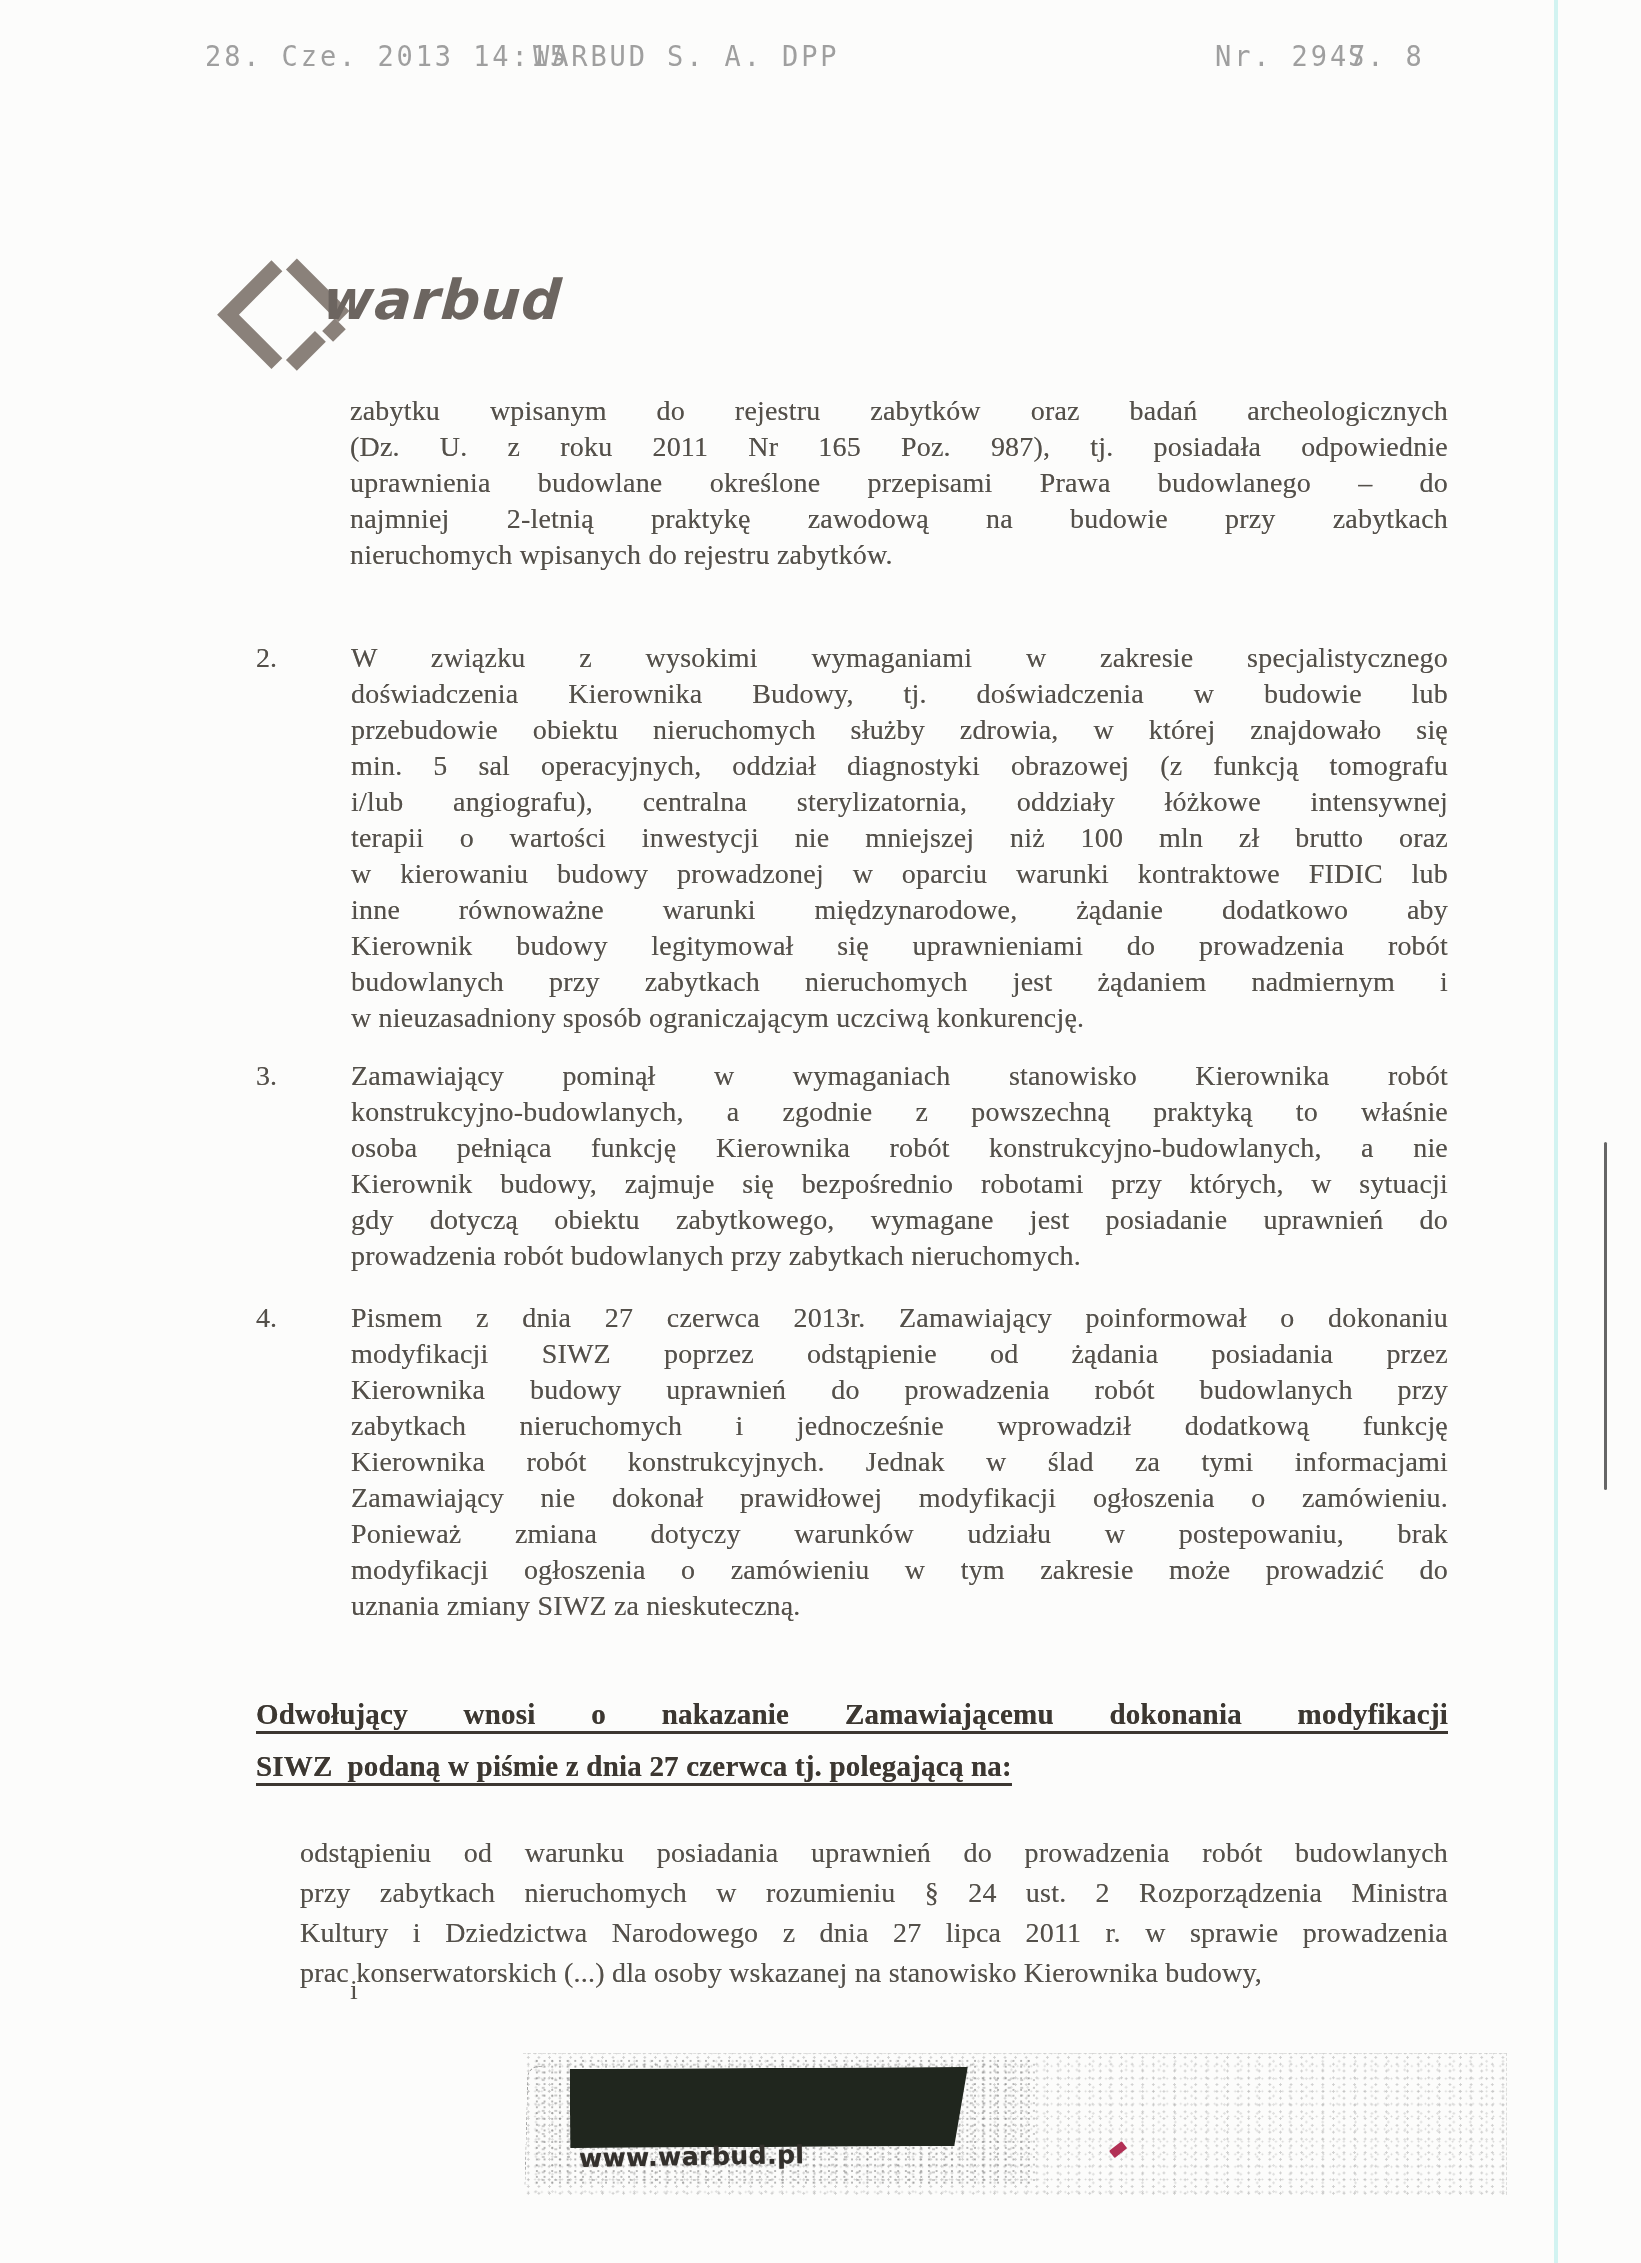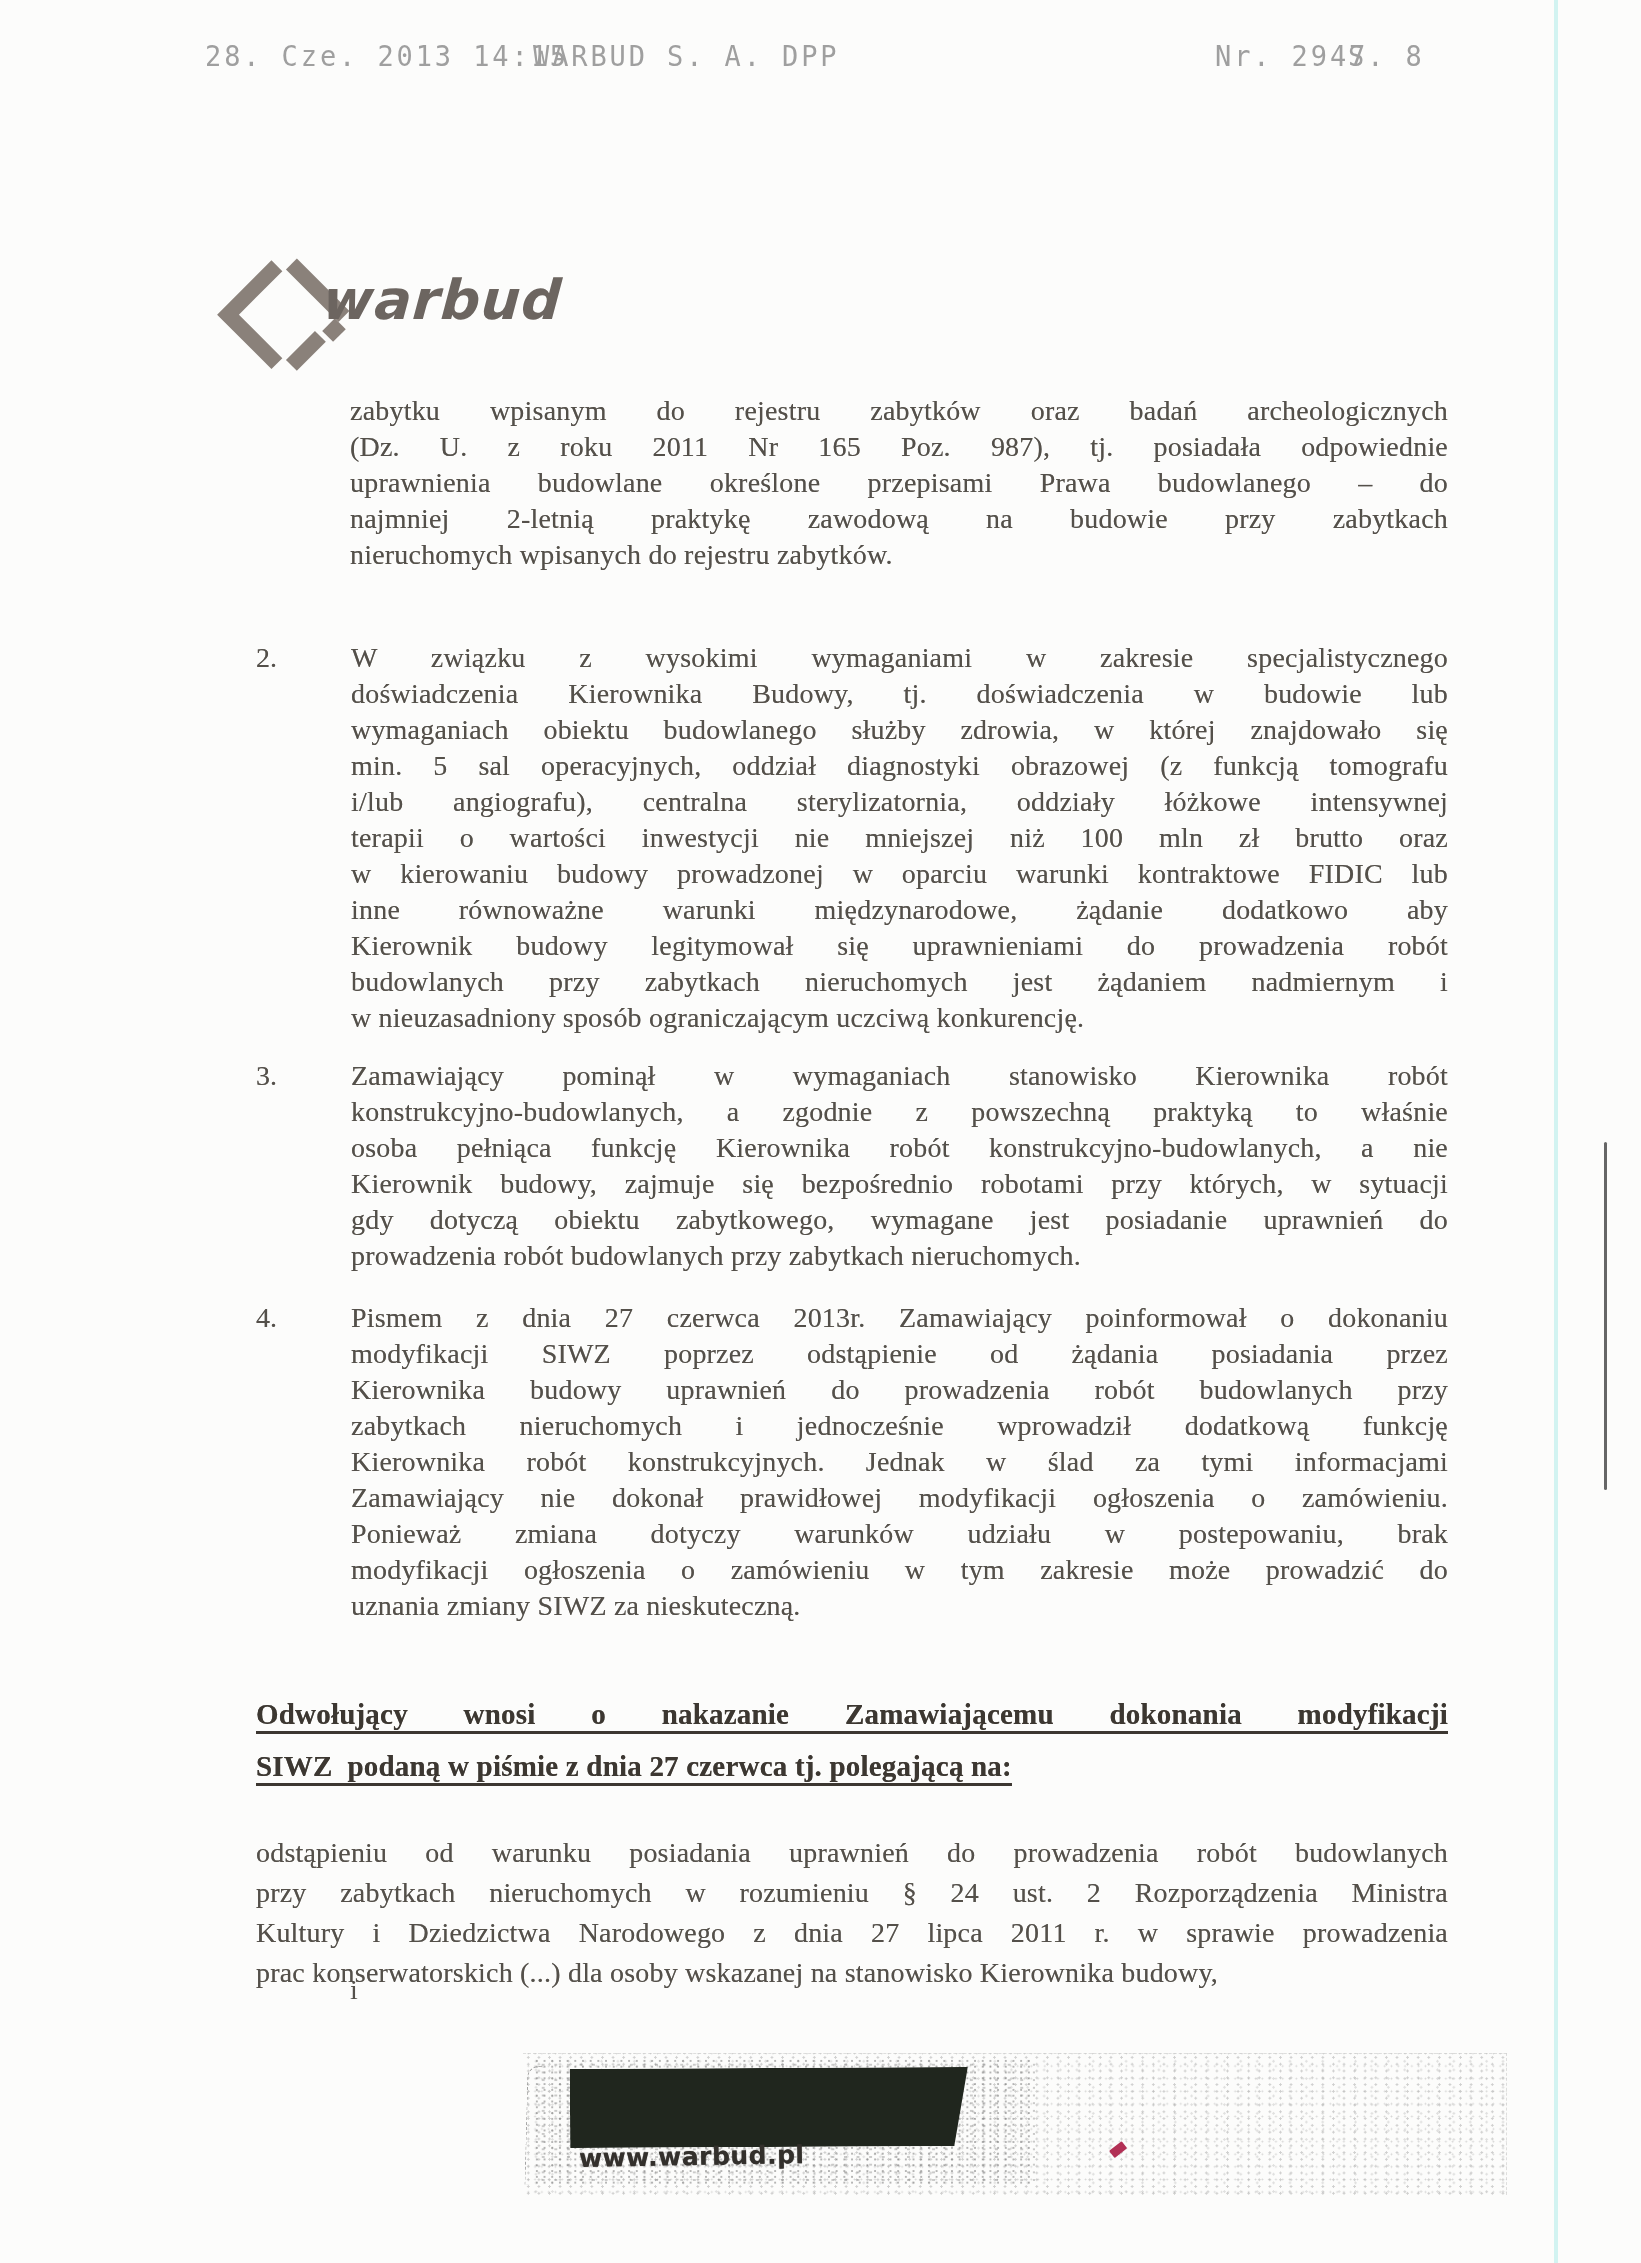--- a/index.html
+++ b/index.html
@@ -70,21 +70,21 @@
     font-size:29px;line-height:52px;height:52px;
     color:var(--heading-ink);
     text-shadow:0 0 0.6px rgba(60,55,49,.7);
   }
   .petition .u{
     text-decoration:underline;
     text-decoration-thickness:2.9px;
     text-underline-offset:6.8px;
     text-decoration-color:var(--heading-ink);
   }
-  .closing .ln{line-height:40px;height:40px;}
+  .closing .ln{line-height:40px;height:40px;margin-left:44px;}
   .stray{
     position:absolute;left:350px;top:1974px;
     font-size:28px;color:var(--ink);
   }
 
   
   .streak-cyan{
     position:absolute;left:1554px;top:0;width:3.9px;height:2263px;
     background:var(--scanner-streak);opacity:.9;
   }
@@ -174,21 +174,21 @@
       <div class="ln">uprawnienia budowlane określone przepisami Prawa budowlanego – do</div>
       <div class="ln">najmniej 2-letnią praktykę zawodową na budowie przy zabytkach</div>
       <div class="ln last">nieruchomych wpisanych do rejestru zabytków.</div>
     </section>
 
     <section class="item" style="top:640px">
       <div class="num">2.</div>
       <div>
         <div class="ln">W związku z wysokimi wymaganiami w zakresie specjalistycznego</div>
         <div class="ln">doświadczenia Kierownika Budowy, tj. doświadczenia w budowie lub</div>
-        <div class="ln">wymaganiach obiektu budowlanego służby zdrowia, w której znajdowało się</div>
+        <div class="ln">przebudowie obiektu nieruchomych służby zdrowia, w której znajdowało się</div>
         <div class="ln">min. 5 sal operacyjnych, oddział diagnostyki obrazowej (z funkcją tomografu</div>
         <div class="ln">i/lub angiografu), centralna sterylizatornia, oddziały łóżkowe intensywnej</div>
         <div class="ln">terapii o wartości inwestycji nie mniejszej niż 100 mln zł brutto oraz</div>
         <div class="ln">w kierowaniu budowy prowadzonej w oparciu warunki kontraktowe FIDIC lub</div>
         <div class="ln">inne równoważne warunki międzynarodowe, żądanie dodatkowo aby</div>
         <div class="ln">Kierownik budowy legitymował się uprawnieniami do prowadzenia robót</div>
         <div class="ln">budowlanych przy zabytkach nieruchomych jest żądaniem nadmiernym i</div>
         <div class="ln last">w nieuzasadniony sposób ograniczającym uczciwą konkurencję.</div>
       </div>
     </section>

